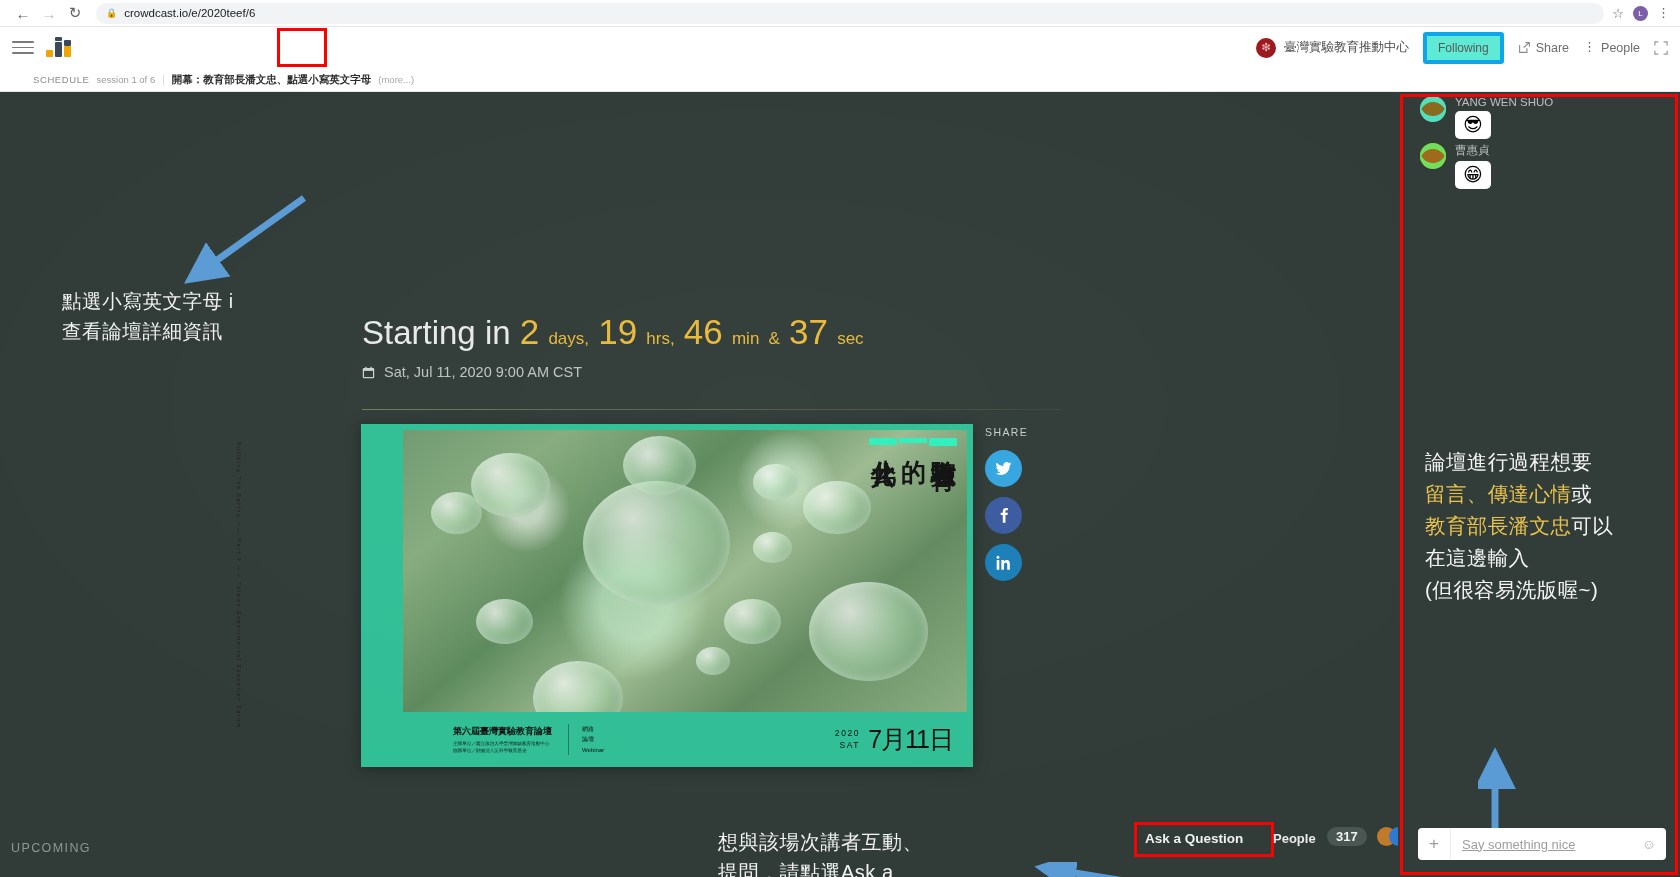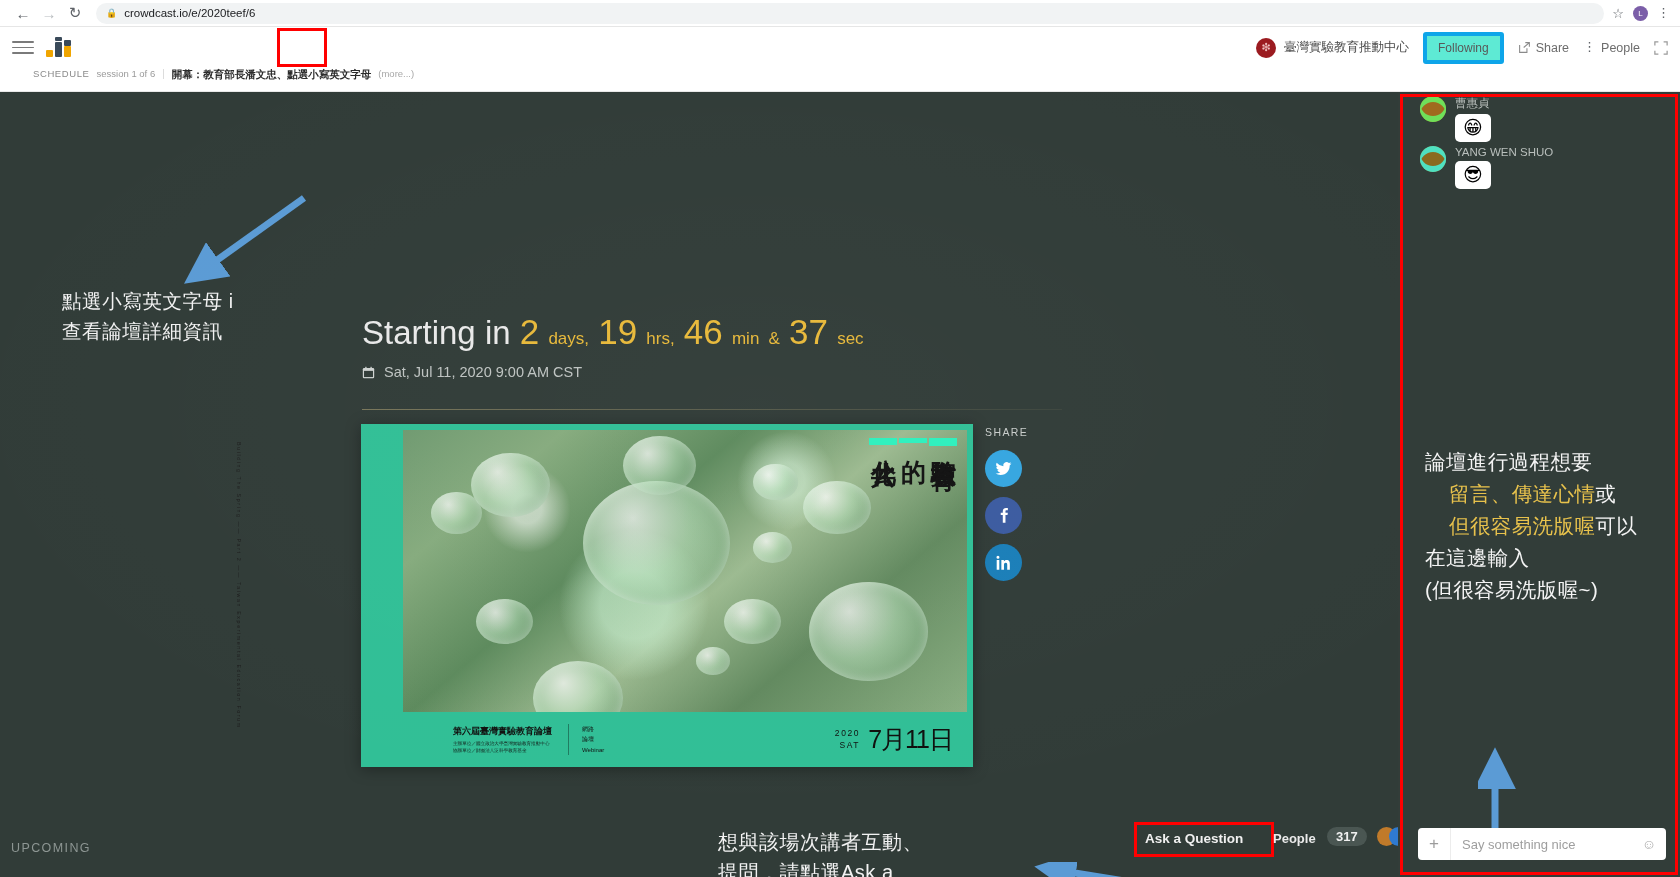--- a/index.html
+++ b/index.html
@@ -87,21 +87,21 @@
     padding: 5px 11px; font-size: 12px; color: #595959; background: #5eead4;
   }
   .hdr-link { display: flex; align-items: center; gap: 5px; font-size: 12.5px; color: #6d6d6d; }
   .hdr-link svg { display: block; }
 
   
   #schedule-bar {
     position: absolute; top: 68px; left: 0;
     width: 1680px; height: 24px;
     background: #fff;
-    display: flex; align-items: flex-start;
+    display: flex; align-items: center;
     padding-left: 33px; gap: 7px;
     border-bottom: 1px solid #e8e8e8;
     font-size: 10px;
   }
   #schedule-bar .lbl { color: #8a8a8a; letter-spacing: .6px; font-size: 9.5px; }
   #schedule-bar .sess { color: #9a9a9a; font-size: 9.5px; }
   #schedule-bar .divider { color: #d5d5d5; }
   #schedule-bar .topic { color: #2b2b2b; font-weight: bold; font-size: 10.5px; }
   #schedule-bar .more { color: #a8a8a8; font-size: 9.5px; }
 
@@ -254,30 +254,30 @@
   .chat-av { width: 26px; height: 26px; border-radius: 50%; flex: 0 0 auto; }
   .chat-name { font-size: 11.5px; color: #b9bfbc; margin-bottom: 3px; }
   .chat-bubble {
     background: #fff; border-radius: 5px; padding: 3px 8px;
     font-size: 19px; display: inline-block; line-height: 1.15;
   }
   #anno-right {
     position: absolute; left: 27px; top: 354px;
     font-size: 20.5px; line-height: 1.56; color: #f4f4f4; letter-spacing: .4px;
   }
-  #anno-right .hl { color: #e8c24c; margin-left: 24px; }
+  #anno-right .hl { color: #e8c24c; }
   #arrow-right { position: absolute; left: 80px; top: 655px; }
   #chat-input-row {
     position: absolute; left: 20px; bottom: 17px; width: 248px; height: 32px;
     display: flex; align-items: center;
     background: #fff; border-radius: 4px;
   }
   #chat-input-row .plus { width: 32px; text-align: center; color: #9b9b9b; font-size: 17px; font-weight: 300; }
   #chat-input-row .sep { width: 1px; height: 100%; background: #ececec; }
-  #chat-input-row .ph { flex: 1 1 auto; padding-left: 11px; font-size: 13px; color: #9e9e9e; }
+  #chat-input-row .ph { flex: 1 1 auto; padding-left: 11px; font-size: 13px; color: #9e9e9e; text-decoration: underline; }
   #chat-input-row .smile { padding-right: 10px; color: #a5a5a5; font-size: 14px; }
 </style>
 </head>
 <body>
 
 <div id="browser-chrome">
   <div class="nav-btn">←</div>
   <div class="nav-btn disabled">→</div>
   <div class="nav-btn">↻</div>
   <div id="omnibox">
@@ -459,36 +459,36 @@
     <div id="people-count">317</div>
     <span class="mini-av" style="left:1377px;background:#c07a2a;"></span>
     <span class="mini-av" style="left:1389px;background:#2f7ad0;"></span>
     <span class="mini-av" style="left:1401px;background:#6d7a2a;"></span>
   </div>
 </div>
 
 <div id="chat-panel">
   <div id="chat-list">
       <div class="chat-msg">
+        <div class="chat-av" style="background: rgb(138, 106, 30); box-shadow: rgb(79, 224, 192) 0px -6px 0px inset, rgb(79, 224, 192) 0px 6px 0px inset;"></div>
+        <div><div class="chat-name">YANG WEN SHUO</div><div class="chat-bubble">😎</div></div>
+      </div>
+      <div class="chat-msg">
         <div class="chat-av" style="background: rgb(160, 106, 30); box-shadow: rgb(111, 224, 90) 0px -6px 0px inset, rgb(111, 224, 90) 0px 6px 0px inset;"></div>
         <div><div class="chat-name">曹惠貞</div><div class="chat-bubble">😁</div></div>
-      </div>
-      <div class="chat-msg">
-        <div class="chat-av" style="background: rgb(138, 106, 30); box-shadow: rgb(79, 224, 192) 0px -6px 0px inset, rgb(79, 224, 192) 0px 6px 0px inset;"></div>
-        <div><div class="chat-name">YANG WEN SHUO</div><div class="chat-bubble">😎</div></div>
       </div>
     </div>
 
   <div id="anno-right">
     <div>論壇進行過程想要</div>
     <div>
       <span class="hl">留言、傳達心情</span><span>或</span>
     </div>
     <div>
-      <span class="hl">但很容易洗版喔</span><span>可以</span>
+      <span class="hl">教育部長潘文忠</span><span>可以</span>
     </div>
     <div>在這邊輸入</div>
     <div>(但很容易洗版喔~)</div>
   </div>
 
   <svg id="arrow-right" width="40" height="120">
     <defs>
         <marker id="ah3" markerWidth="6" markerHeight="6" refX="4.6" refY="3" orient="auto">
       <path d="M0,0 L6,3 L0,6 z" fill="#5b9bd5"></path>
         </marker>

